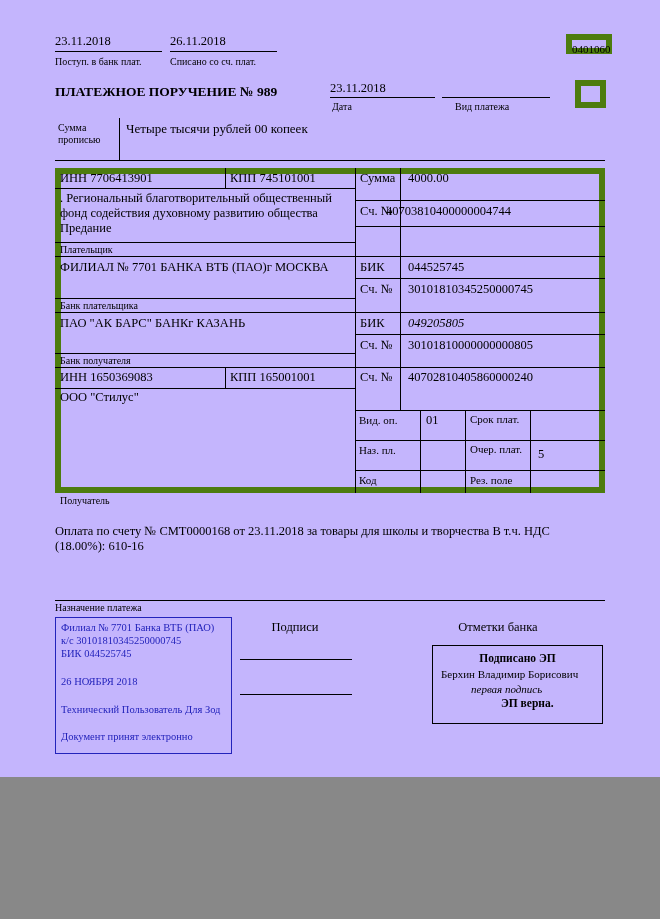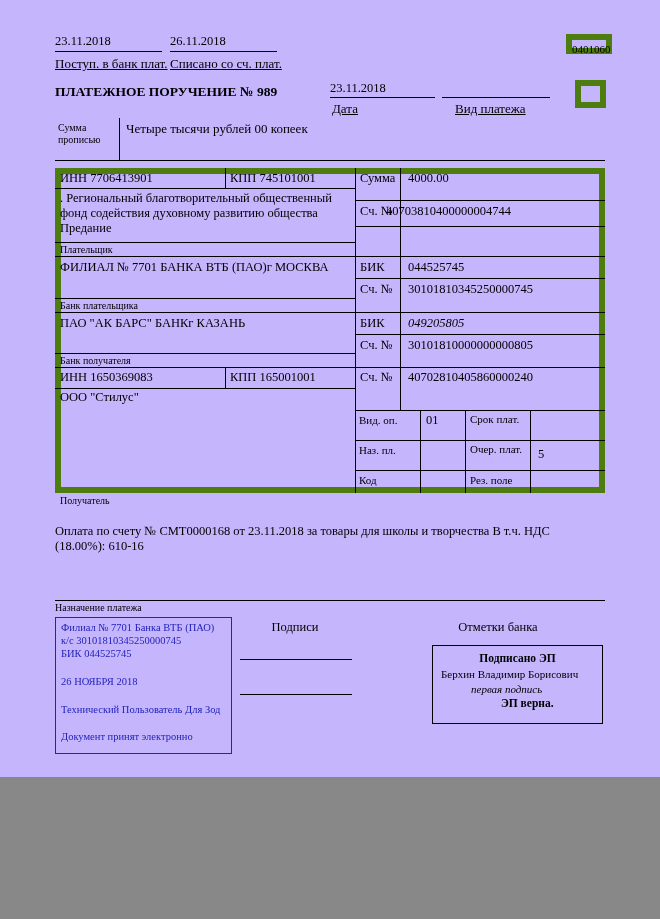--- a/index.html
+++ b/index.html
@@ -8,21 +8,21 @@
     width: 660px;
     height: 777px;
     margin: 0 auto;
     background: #c4b5fd;
     font-family: "Liberation Serif", "DejaVu Serif", serif;
     color: #000;
     overflow: hidden;
   }
   .t { position: absolute; white-space: nowrap; font-size: 12.5px; line-height: 1.2; }
   .wrap { white-space: normal; }
-  .small { font-size: 13px; text-decoration: underline; }
+  .small { font-size: 10px; }
   .tiny { font-size: 10px; }
   .sub { font-size: 11px; }
   .bold { font-weight: bold; }
   .italic { font-style: italic; }
   .hline { position: absolute; height: 1px; background: #000; }
   .vline { position: absolute; width: 1px; background: #000; }
   .boxed { position: absolute; border: 6px solid #4d7c0f; box-sizing: border-box; }
   .uline { position: absolute; border-bottom: 1px solid #000; box-sizing: border-box; font-size: 12.5px; }
   .stamp-box {
     position: absolute; left: 55px; top: 617px; width: 177px; height: 137px;

